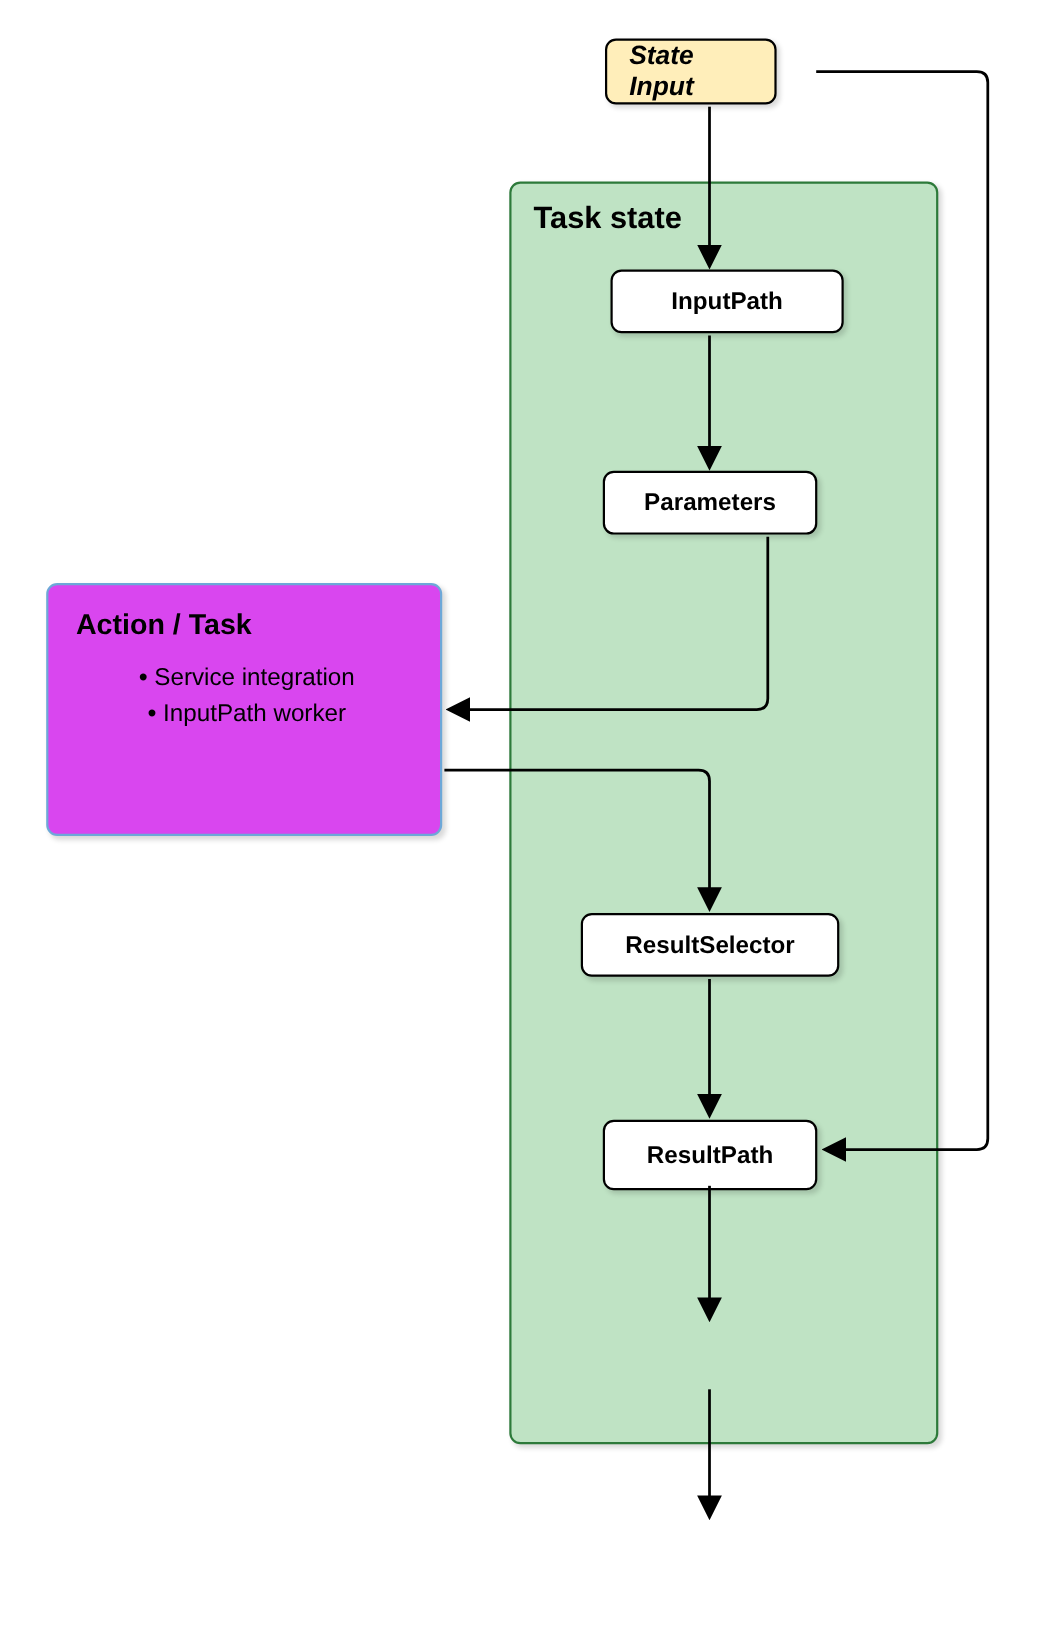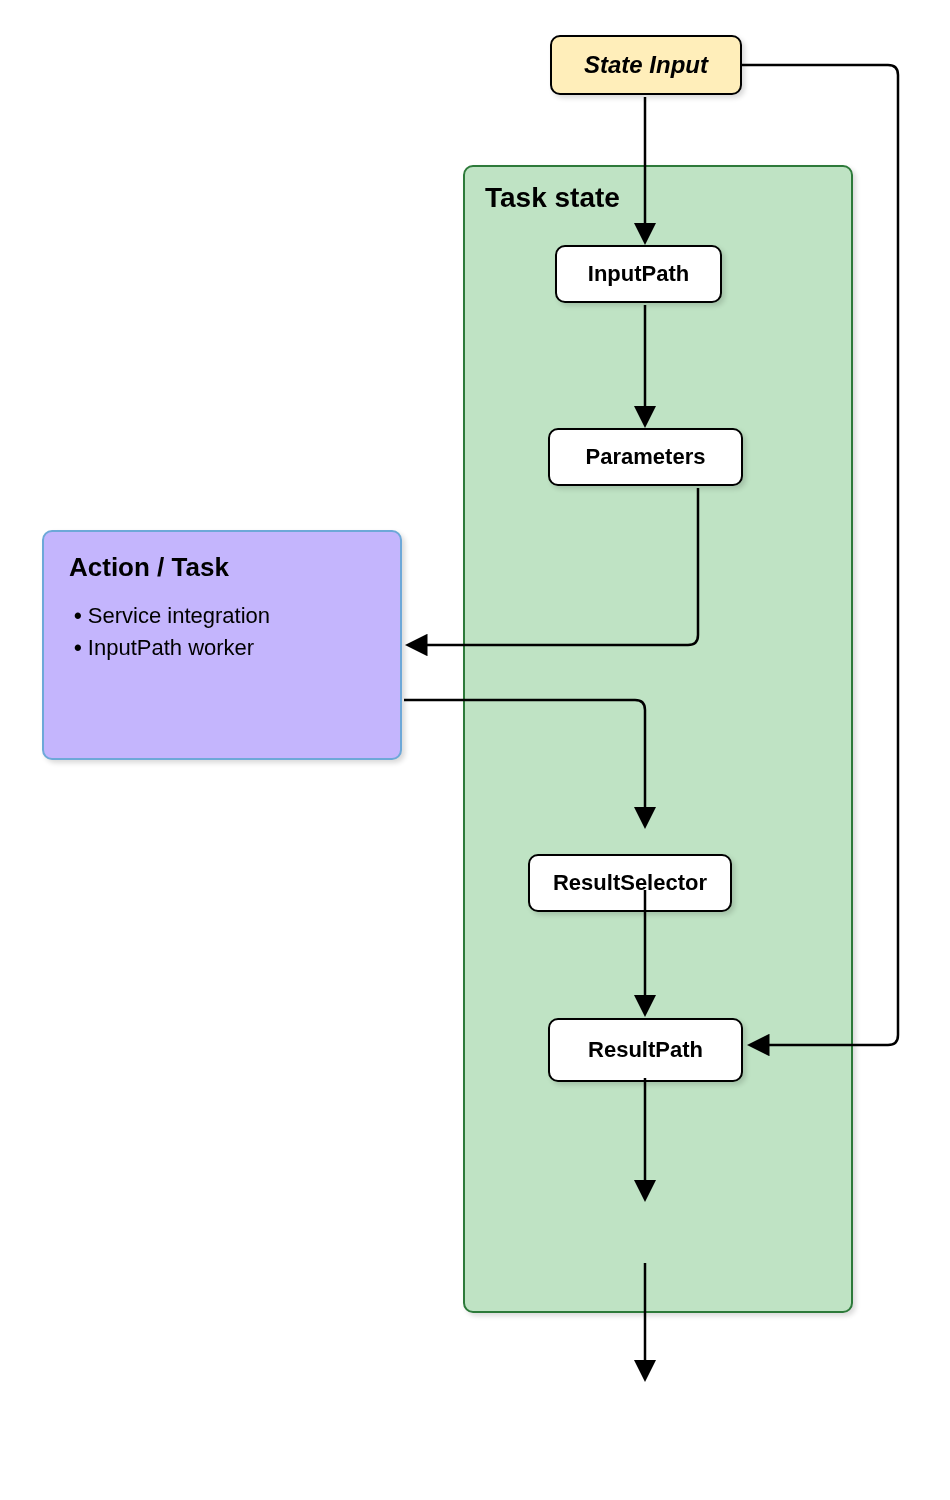--- a/index.html
+++ b/index.html
@@ -47,34 +47,35 @@
       font-weight: bold;
       font-size: 28px;
     }
     .flow-box {
       background: #ffffff;
       border-radius: 10px;
       font-size: 22px;
     }
     .action-box {
       position: absolute;
-      background: #c4b5fd;
+      background: #d946ef;
       border: 2px solid #6da8d8;
       border-radius: 10px;
       padding: 20px 25px;
       box-shadow: 3px 3px 5px rgba(0,0,0,0.15);
     }
     .action-title {
       font-weight: bold;
       font-size: 26px;
       margin-bottom: 20px;
     }
     .action-list {
       list-style: none;
       padding-left: 5px;
+      text-align: center;
     }
     .action-list li {
       font-size: 22px;
       margin: 6px 0;
     }
     .action-list li::before {
       content: "• ";
       font-weight: bold;
     }
     svg.arrows {
@@ -84,45 +85,45 @@
       width: 950px;
       height: 1500px;
       pointer-events: none;
     }
   </style>
 </head>
 <body>
 
 <div class="diagram-container">
 
-  <div class="box state-io-box" style="left:550px; top:35px; width:192px; height:60px;">
+  <div class="box state-io-box" style="left:550px; top:35px; width:156px; height:60px;">
     <span>State Input</span>
   </div>
 
   <div class="task-state-container" style="left:463px; top:165px; width:390px; height:1148px;">
     <div class="task-state-label" style="left:20px; top:15px;">Task state</div>
   </div>
 
-  <div class="box flow-box" style="left:555px; top:245px; width:167px; height:58px;">
+  <div class="box flow-box" style="left:555px; top:245px; width:212px; height:58px;">
     <span>InputPath</span>
   </div>
 
   <div class="box flow-box" style="left:548px; top:428px; width:195px; height:58px;">
     <span>Parameters</span>
   </div>
 
   <div class="action-box" style="left:42px; top:530px; width:360px; height:230px;">
     <div class="action-title">Action / Task</div>
     <ul class="action-list">
       <li>Service integration</li>
       <li>InputPath worker</li>
     </ul>
   </div>
 
-  <div class="box flow-box" style="left:528px; top:854px; width:204px; height:58px;">
+  <div class="box flow-box" style="left:528px; top:830px; width:235px; height:58px;">
     <span>ResultSelector</span>
   </div>
 
   <div class="box flow-box" style="left:548px; top:1018px; width:195px; height:64px;">
     <span>ResultPath</span>
   </div>
 
 
 
   <svg class="arrows">

